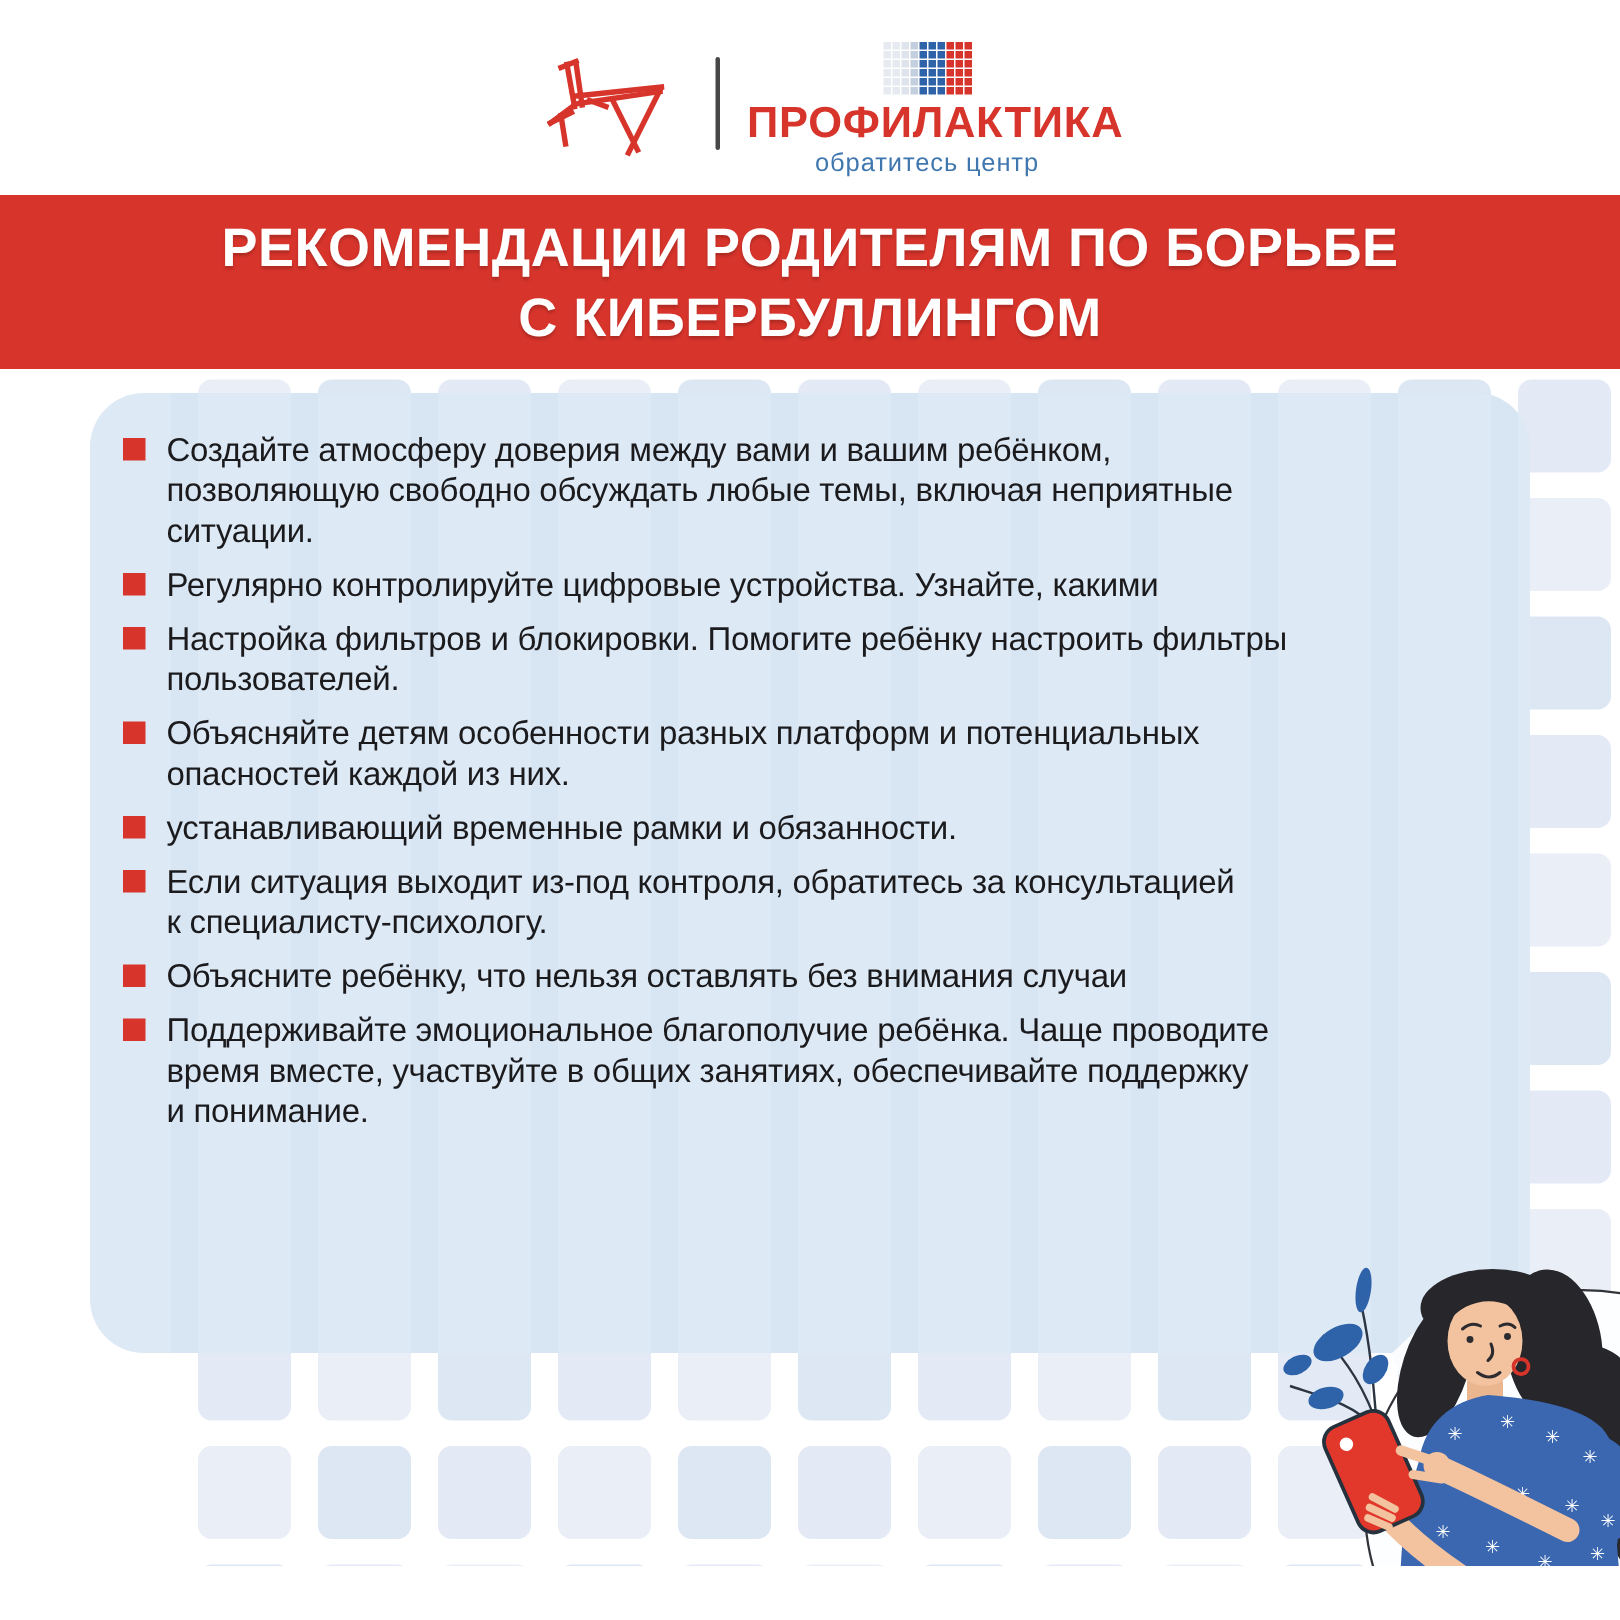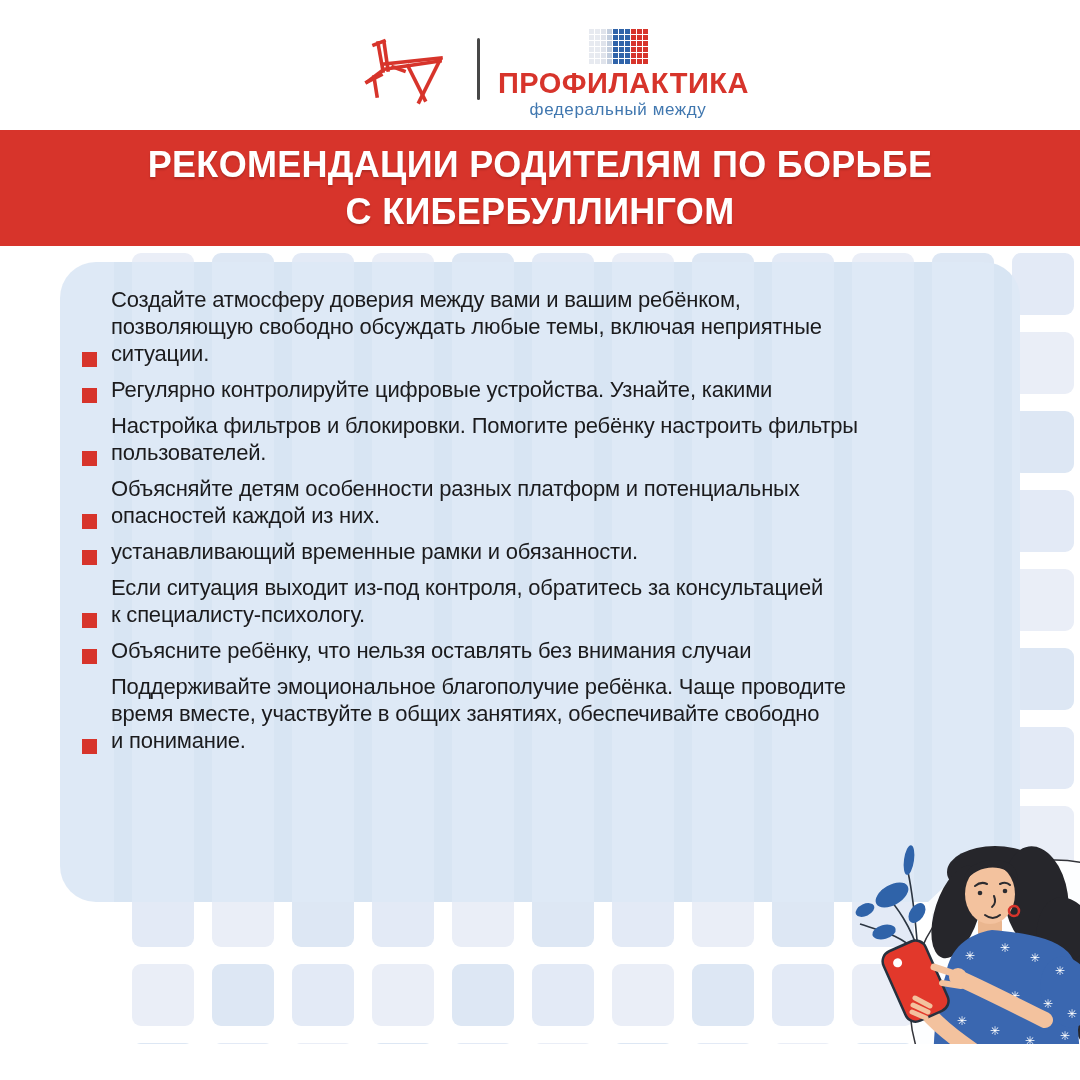--- a/index.html
+++ b/index.html
@@ -25,21 +25,21 @@
           display:flex;align-items:center;justify-content:center;}
   .banner-title{color:#fff;font-weight:bold;font-size:36px;line-height:47px;text-align:center;
                 letter-spacing:.3px;text-shadow:0 2px 2px rgba(0,0,0,.18);}
 
   
   .panel{position:absolute;left:60px;top:262px;width:960px;height:640px;border-radius:36px;z-index:2;
          background-color:#d8e5f3;
          background-image:repeating-linear-gradient(90deg,#dee9f6 0 62px,#d8e5f3 62px 80px);
          background-position:72px 0;
          box-sizing:border-box;padding:24px 28px 0 22px;}
-  .rec-item{display:flex;gap:14px;margin-bottom:9px;align-items:flex-end;}
+  .rec-item{display:flex;gap:14px;margin-bottom:9px;}
   .rec-bullet{flex:0 0 auto;width:15px;height:15px;background:#d7342b;margin-top:6px;}
   .rec-lines{color:#1b1b1d;font-size:22px;line-height:27px;letter-spacing:-.2px;}
   .rec-line{white-space:nowrap;}
 
   
   .callout{position:absolute;left:60px;top:932px;width:930px;height:120px;z-index:5;
            background:#fff;border:5px solid #d7342b;border-radius:28px;box-sizing:border-box;}
   .exclaim{position:absolute;left:24px;top:17px;}
   .callout-lines{position:absolute;left:64px;top:15px;font-size:24px;font-weight:bold;
                  color:#151515;line-height:33px;letter-spacing:-.2px;}
@@ -262,21 +262,21 @@
           <span class="pixel-cell" style="background: rgb(223, 227, 235);"></span>
           <span class="pixel-cell" style="background: rgb(195, 206, 222);"></span>
           <span class="pixel-cell" style="background: rgb(47, 99, 169);"></span>
           <span class="pixel-cell" style="background: rgb(47, 99, 169);"></span>
           <span class="pixel-cell" style="background: rgb(47, 99, 169);"></span>
           <span class="pixel-cell" style="background: rgb(215, 52, 43);"></span>
           <span class="pixel-cell" style="background: rgb(215, 52, 43);"></span>
           <span class="pixel-cell" style="background: rgb(215, 52, 43);"></span>
         </span>
       <div class="brand-title">ПРОФИЛАКТИКА</div>
-      <div class="brand-sub">федеральный между</div>
+      <div class="brand-sub">обратитесь центр</div>
     </div>
   </div>
 
   <div class="banner">
     <div class="banner-title">
         <div>РЕКОМЕНДАЦИИ РОДИТЕЛЯМ ПО БОРЬБЕ</div>
         <div>С КИБЕРБУЛЛИНГОМ</div>
       </div>
   </div>
 
@@ -326,21 +326,21 @@
         <div class="rec-item">
           <span class="rec-bullet"></span>
           <div class="rec-lines">
             <div class="rec-line">Объясните ребёнку, что нельзя оставлять без внимания случаи</div>
           </div>
         </div>
         <div class="rec-item">
           <span class="rec-bullet"></span>
           <div class="rec-lines">
             <div class="rec-line">Поддерживайте эмоциональное благополучие ребёнка. Чаще проводите</div>
-            <div class="rec-line">время вместе, участвуйте в общих занятиях, обеспечивайте свободно</div>
+            <div class="rec-line">время вместе, участвуйте в общих занятиях, обеспечивайте поддержку</div>
             <div class="rec-line">и понимание.</div>
           </div>
         </div>
       </div>
   </div>
 
 
   <svg class="illu" viewBox="0 0 260 240" width="260" height="240">
     <g>
       <g stroke="#2c3642" stroke-width="1.6" fill="none">

